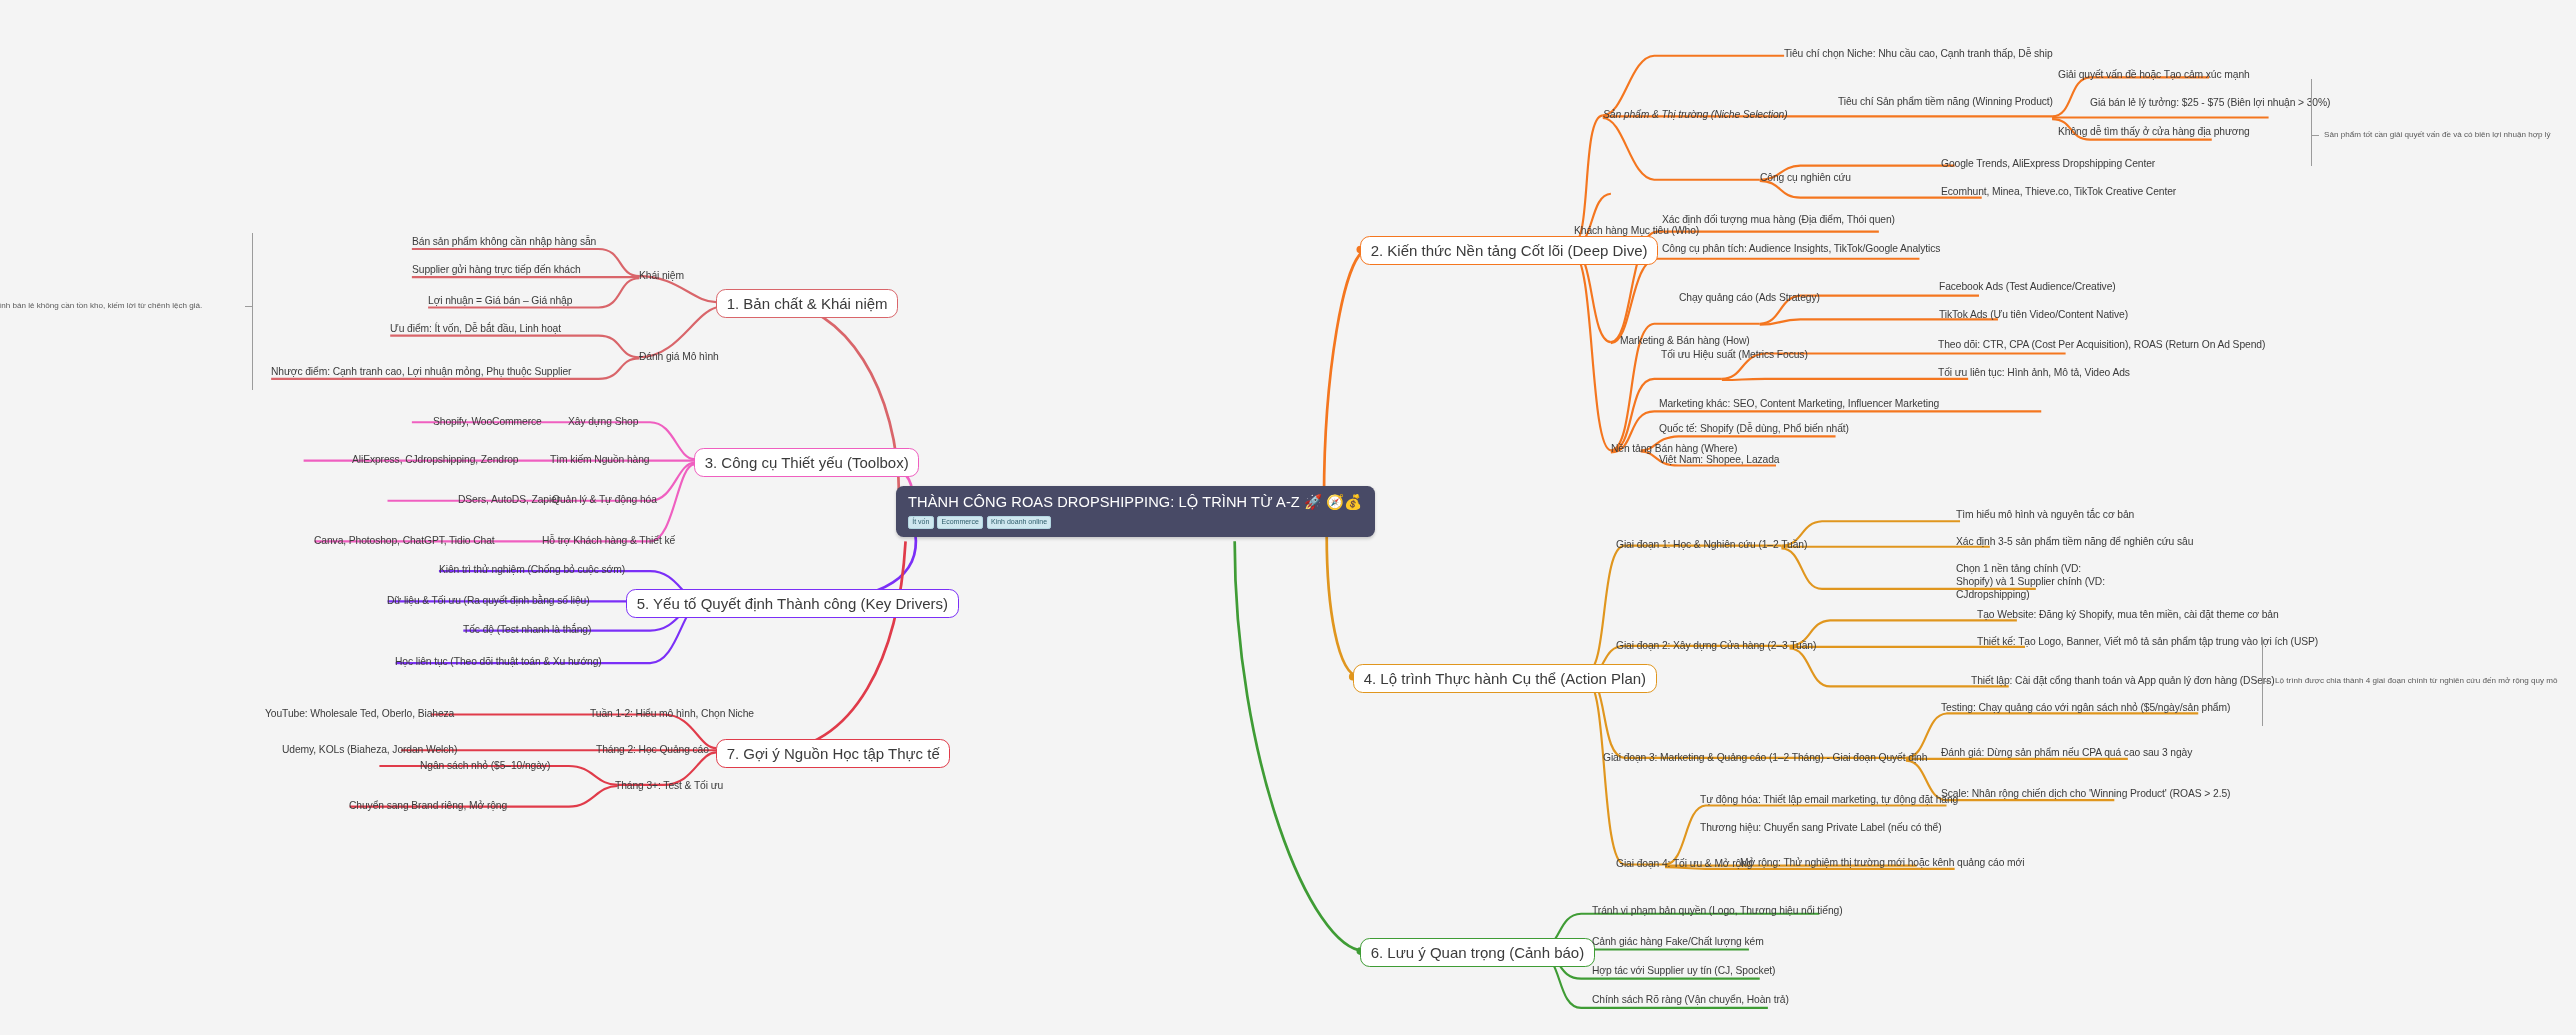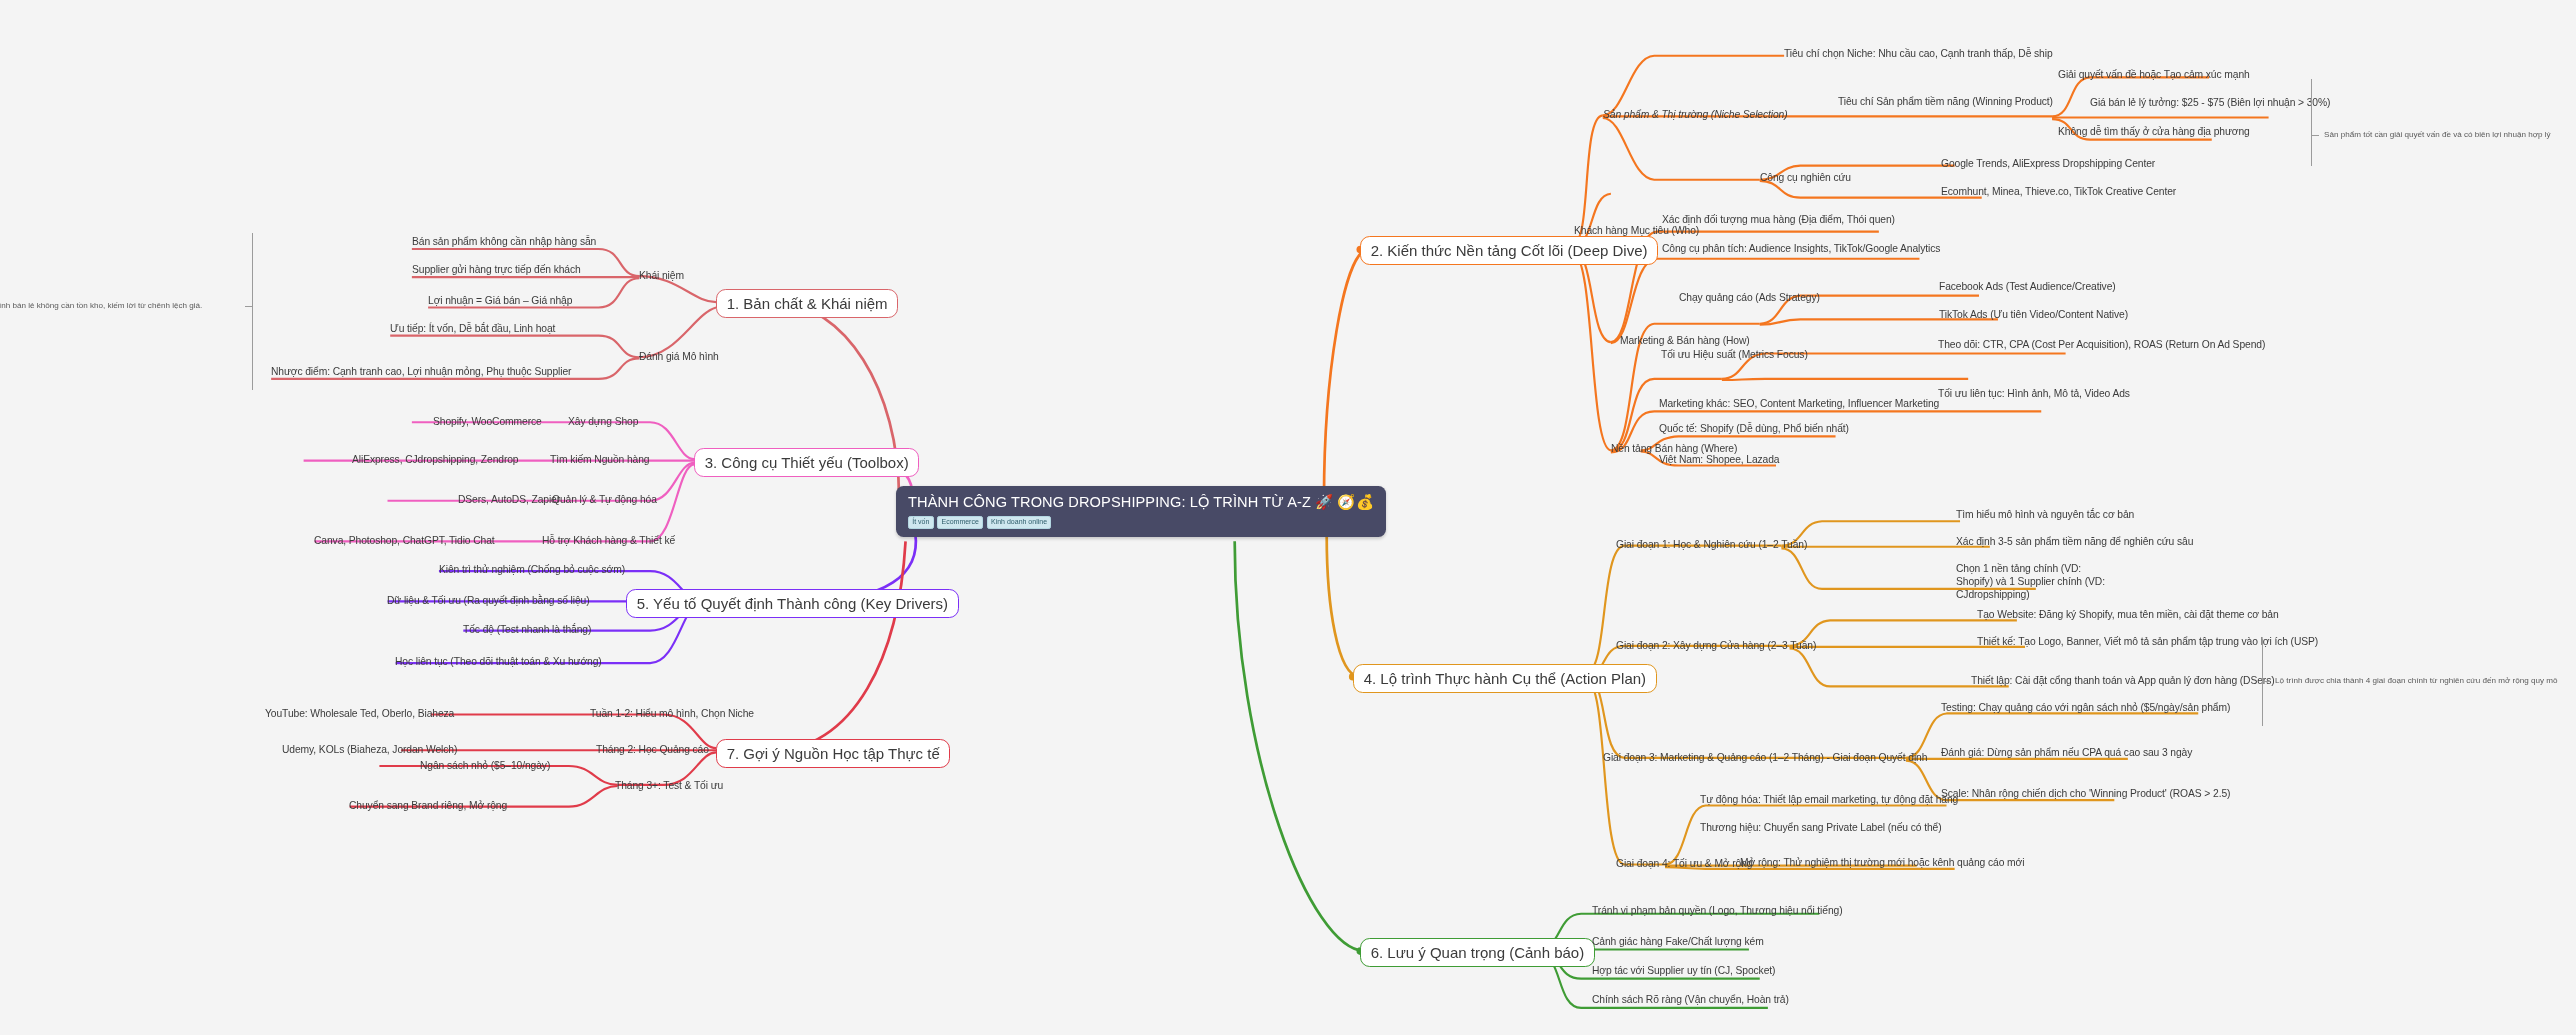--- a/index.html
+++ b/index.html
@@ -204,35 +204,35 @@
     <path d="M2280,1000 C2280,1400 2420,1755 2520,1757" stroke="#3f9c35" stroke-width="5" fill="none"></path>
     <circle cx="2512" cy="1757" r="7" fill="#3f9c35"></circle>
 
     <path d="M2845,1750 C2885,1750 2875,1690 2920,1688 L3360,1688" stroke="#3f9c35" stroke-width="4" fill="none"></path>
     <path d="M2845,1754 L2920,1754 L3230,1754" stroke="#3f9c35" stroke-width="4" fill="none"></path>
     <path d="M2845,1760 C2885,1760 2875,1808 2920,1808 L3250,1808" stroke="#3f9c35" stroke-width="4" fill="none"></path>
     <path d="M2845,1764 C2885,1764 2875,1862 2920,1862 L3265,1862" stroke="#3f9c35" stroke-width="4" fill="none"></path>
   </svg>
 
   <div id="root-node" style="left:896px; top:486px;">
-    <span id="root-title">THÀNH CÔNG TRONG DROPSHIPPING: LỘ TRÌNH TỪ A-Z 🚀 🧭💰</span>
+    <span id="root-title">THÀNH CÔNG ROAS DROPSHIPPING: LỘ TRÌNH TỪ A-Z 🚀 🧭💰</span>
     <div class="tag-row">
       <span class="tag">Ít vốn</span>
       <span class="tag">Ecommerce</span>
       <span class="tag">Kinh doanh online</span>
     </div>
   </div>
 
   <div class="pill c-red" style="left:716px; top:289px;">1. Bản chất &amp; Khái niệm</div>
   <div class="node" style="left:639px; top:270px;">Khái niệm</div>
   <div class="node" style="left:639px; top:351px;">Đánh giá Mô hình</div>
   <div class="node" style="left:412px; top:236px;">Bán sản phẩm không cần nhập hàng sẵn</div>
   <div class="node" style="left:412px; top:264px;">Supplier gửi hàng trực tiếp đến khách</div>
   <div class="node" style="left:428px; top:295px;">Lợi nhuận = Giá bán – Giá nhập</div>
-  <div class="node" style="left:390px; top:323px;">Ưu tiếp: Ít vốn, Dễ bắt đầu, Linh hoạt</div>
+  <div class="node" style="left:390px; top:323px;">Ưu điểm: Ít vốn, Dễ bắt đầu, Linh hoạt</div>
   <div class="node" style="left:271px; top:366px;">Nhược điểm: Cạnh tranh cao, Lợi nhuận mỏng, Phụ thuộc Supplier</div>
 
   <div class="bracket" style="left:252px; top:233px; height:157px;"></div>
   <div class="bracket-tick" style="left:245px; top:306px;"></div>
   <div class="side-note" style="left:-32.5px; top:301px;">...à mô hình bán lẻ không cần tồn kho, kiếm lời từ chênh lệch giá.</div>
 
   <div class="pill c-pink" style="left:694px; top:448px;">3. Công cụ Thiết yếu (Toolbox)</div>
   <div class="node" style="left:568px; top:416px;">Xây dựng Shop</div>
   <div class="node" style="left:550px; top:454px;">Tìm kiếm Nguồn hàng</div>
   <div class="node" style="left:552px; top:494px;">Quản lý &amp; Tự động hóa</div>
@@ -277,21 +277,21 @@
   <div class="node" style="left:1662px; top:214px;">Xác định đối tượng mua hàng (Địa điểm, Thói quen)</div>
   <div class="node" style="left:1662px; top:243px;">Công cụ phân tích: Audience Insights, TikTok/Google Analytics</div>
 
   <div class="node" style="left:1679px; top:292px;">Chạy quảng cáo (Ads Strategy)</div>
   <div class="node" style="left:1661px; top:349px;">Tối ưu Hiệu suất (Metrics Focus)</div>
   <div class="node" style="left:1659px; top:398px;">Marketing khác: SEO, Content Marketing, Influencer Marketing</div>
 
   <div class="node" style="left:1939px; top:281px;">Facebook Ads (Test Audience/Creative)</div>
   <div class="node" style="left:1939px; top:309px;">TikTok Ads (Ưu tiên Video/Content Native)</div>
   <div class="node" style="left:1938px; top:339px;">Theo dõi: CTR, CPA (Cost Per Acquisition), ROAS (Return On Ad Spend)</div>
-  <div class="node" style="left:1938px; top:388px;">Tối ưu liên tục: Hình ảnh, Mô tả, Video Ads</div>
+  <div class="node" style="left:1938px; top:367px;">Tối ưu liên tục: Hình ảnh, Mô tả, Video Ads</div>
 
   <div class="node" style="left:1659px; top:423px;">Quốc tế: Shopify (Dễ dùng, Phổ biến nhất)</div>
   <div class="node" style="left:1659px; top:454px;">Việt Nam: Shopee, Lazada</div>
 
   <div class="bracket" style="left:2311px; top:79px; height:87px;"></div>
   <div class="bracket-tick" style="left:2311px; top:135px;"></div>
   <div class="side-note" style="left:2324px; top:130px;">Sản phẩm tốt cần giải quyết vấn đề và có biên lợi nhuận hợp lý</div>
 
   <div class="pill c-amber" style="left:1353px; top:664px;">4. Lộ trình Thực hành Cụ thể (Action Plan)</div>
   <div class="node" style="left:1616px; top:539px;">Giai đoạn 1: Học &amp; Nghiên cứu (1–2 Tuần)</div>

